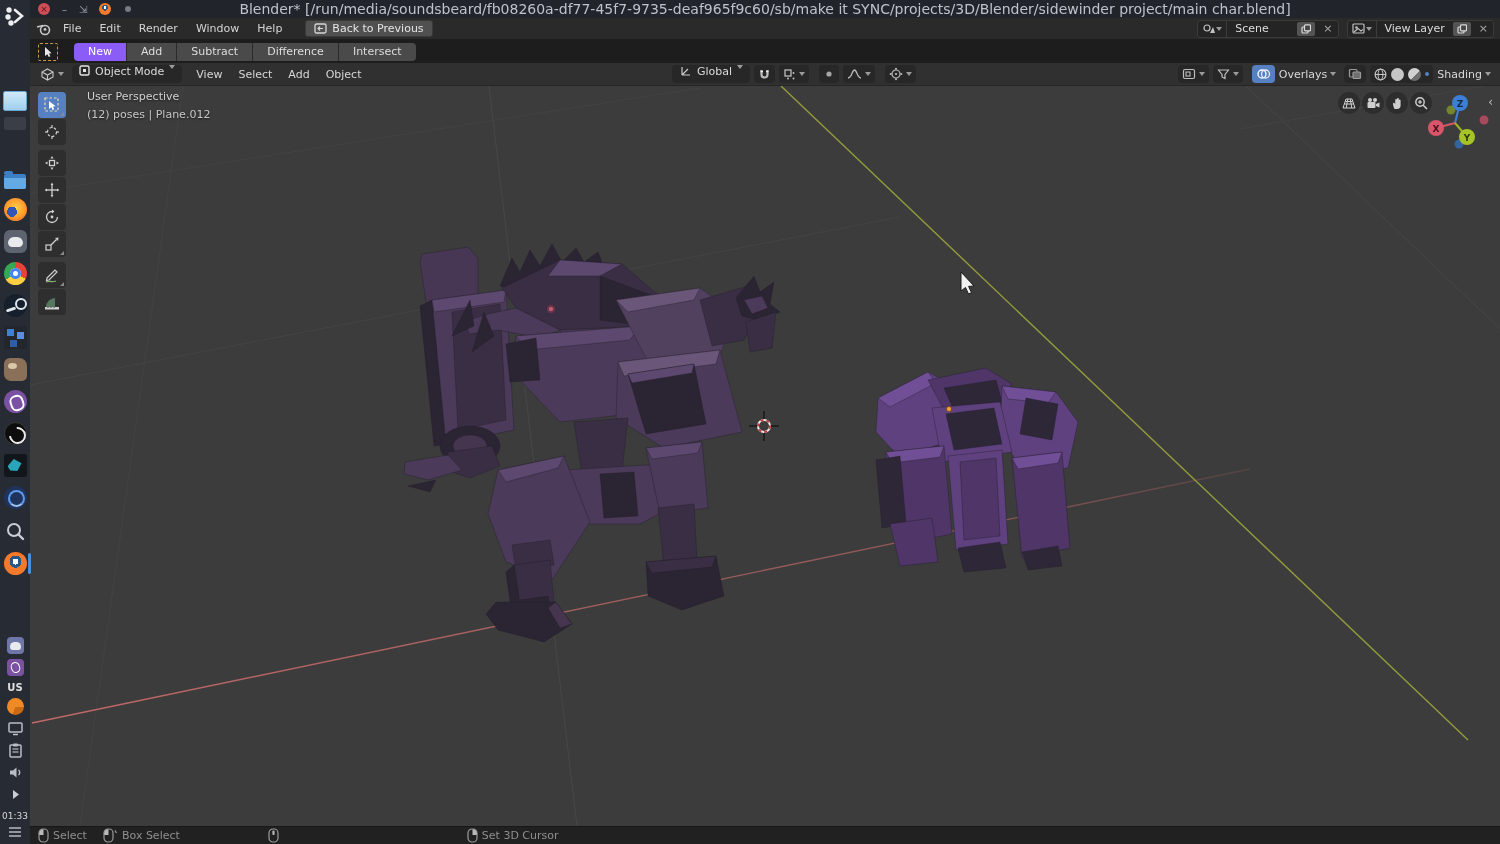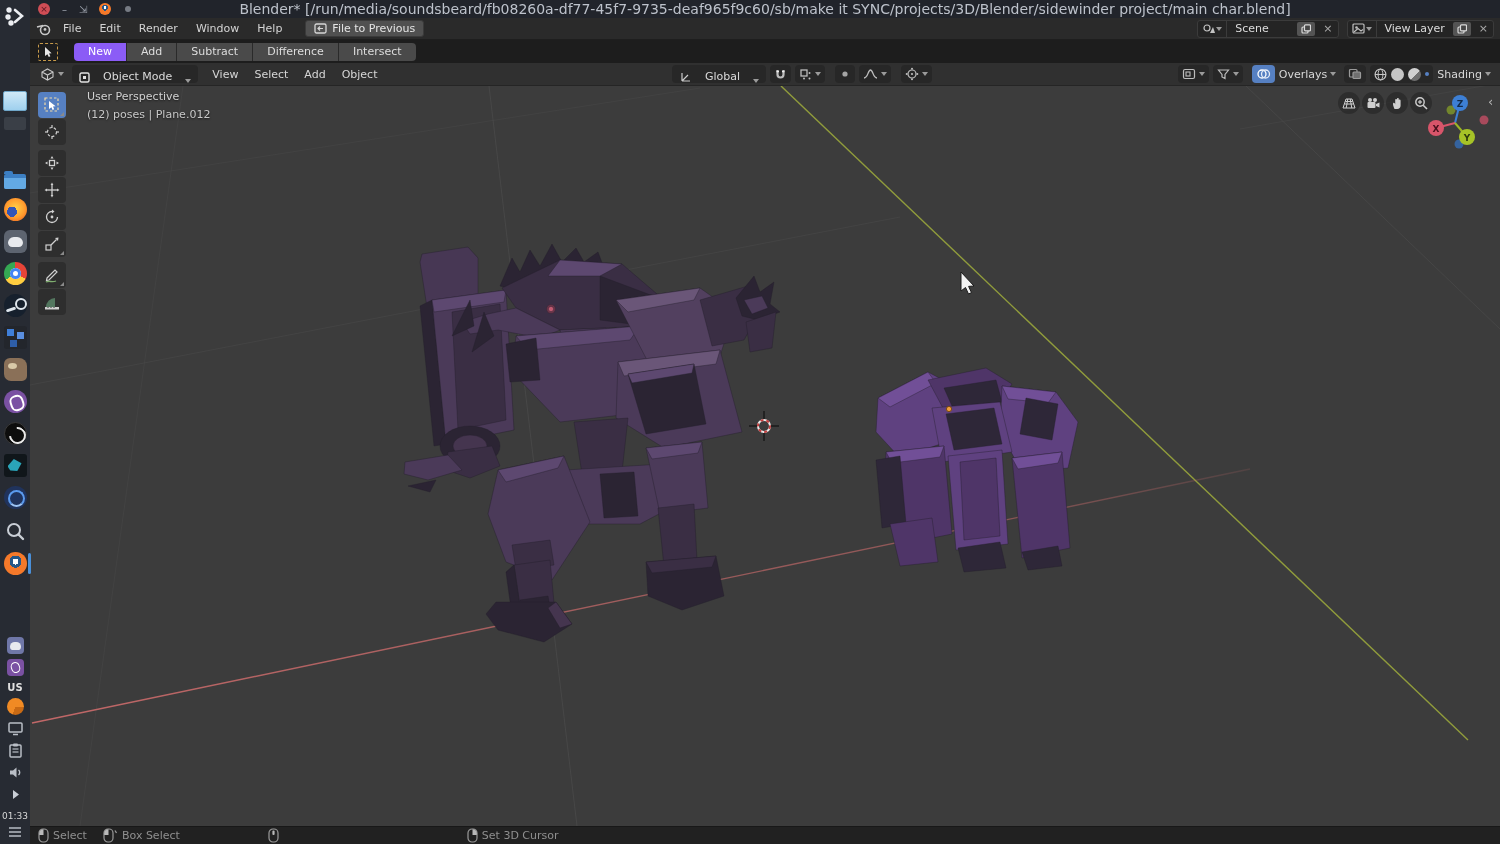--- a/index.html
+++ b/index.html
@@ -68,21 +68,21 @@
 
   .toolsettings{height:23px;background:#1d1d1d;display:flex;align-items:center;padding:0 8px}
   .dashed-tool{width:20px;height:18px;border:1px dashed #c79a4a;border-radius:2px;display:flex;align-items:center;justify-content:center}
   .segctl{display:flex;margin-left:16px}
   .segctl .sbtn{height:18px;padding:0 14px;display:flex;align-items:center;background:#4a4a4a;color:#dddddd;border-right:1px solid #2a2a2a}
   .segctl .sbtn:first-child{border-radius:4px 0 0 4px}
   .segctl .sbtn:last-child{border-radius:0 4px 4px 0;border-right:none}
   .segctl .sbtn.active{background:#8b5cf6;color:#fff}
 
   .vheader{position:relative;height:23px;background:#303030;border-bottom:1px solid #252525;display:flex;align-items:center;padding:0 6px}
-  .pill{display:inline-flex;align-items:flex-end;gap:13px;height:18px;background:#272727;border-radius:4px;padding:0 7px;color:#dadada}
+  .pill{display:inline-flex;align-items:flex-start;gap:5px;height:18px;background:#272727;border-radius:4px;padding:0 7px;color:#dadada}
   .hmenu{padding:0 8px;color:#d6d6d6}
   .chev{width:0;height:0;border-left:3px solid transparent;border-right:3px solid transparent;border-top:4px solid #9b9b9b;display:inline-block}
   .vcenter{position:absolute;left:642px;display:flex;align-items:center;gap:4px}
   .vright{position:absolute;right:5px;display:flex;align-items:center;gap:4px}
   .ibtn{display:inline-flex;align-items:center;gap:3px;height:18px;padding:0 4px;border-radius:4px;background:#272727}
   .ibtn.plain{background:transparent}
   .ibtn.on{background:#5680c2}
   .sph{width:13px;height:13px;border-radius:50%}
   .sph.solid{background:#c6c6c6}
   .sph.material{background:linear-gradient(135deg,#d0d0d0 55%,#6f6f6f 55%)}
@@ -207,21 +207,21 @@
       <span class="menu-item">File</span>
       <span class="menu-item">Edit</span>
       <span class="menu-item">Render</span>
       <span class="menu-item">Window</span>
       <span class="menu-item">Help</span>
       <span class="back-btn">
         <svg width="13" height="11">
             <rect x="1" y="1" width="11" height="9" rx="1.5" fill="none" stroke="#d6d6d6" stroke-width="1.3"></rect>
             <path d="M9 5.5 H4 M6 3.5 L4 5.5 L6 7.5" stroke="#d6d6d6" stroke-width="1.2" fill="none"></path>
           </svg>
-        <span>File to Previous</span>
+        <span>Back to Previous</span>
       </span>
       <span style="margin-left:auto"></span>
       <span class="idsel">
         <span class="seg">
           <svg width="14" height="12">
               <circle cx="5" cy="5" r="3" fill="none" stroke="#c2c2c2" stroke-width="1.2"></circle>
               <path d="M8 10 L11 4 L13 10 Z" fill="#c2c2c2"></path>
             </svg>
           <span class="chev"></span>
         </span>

